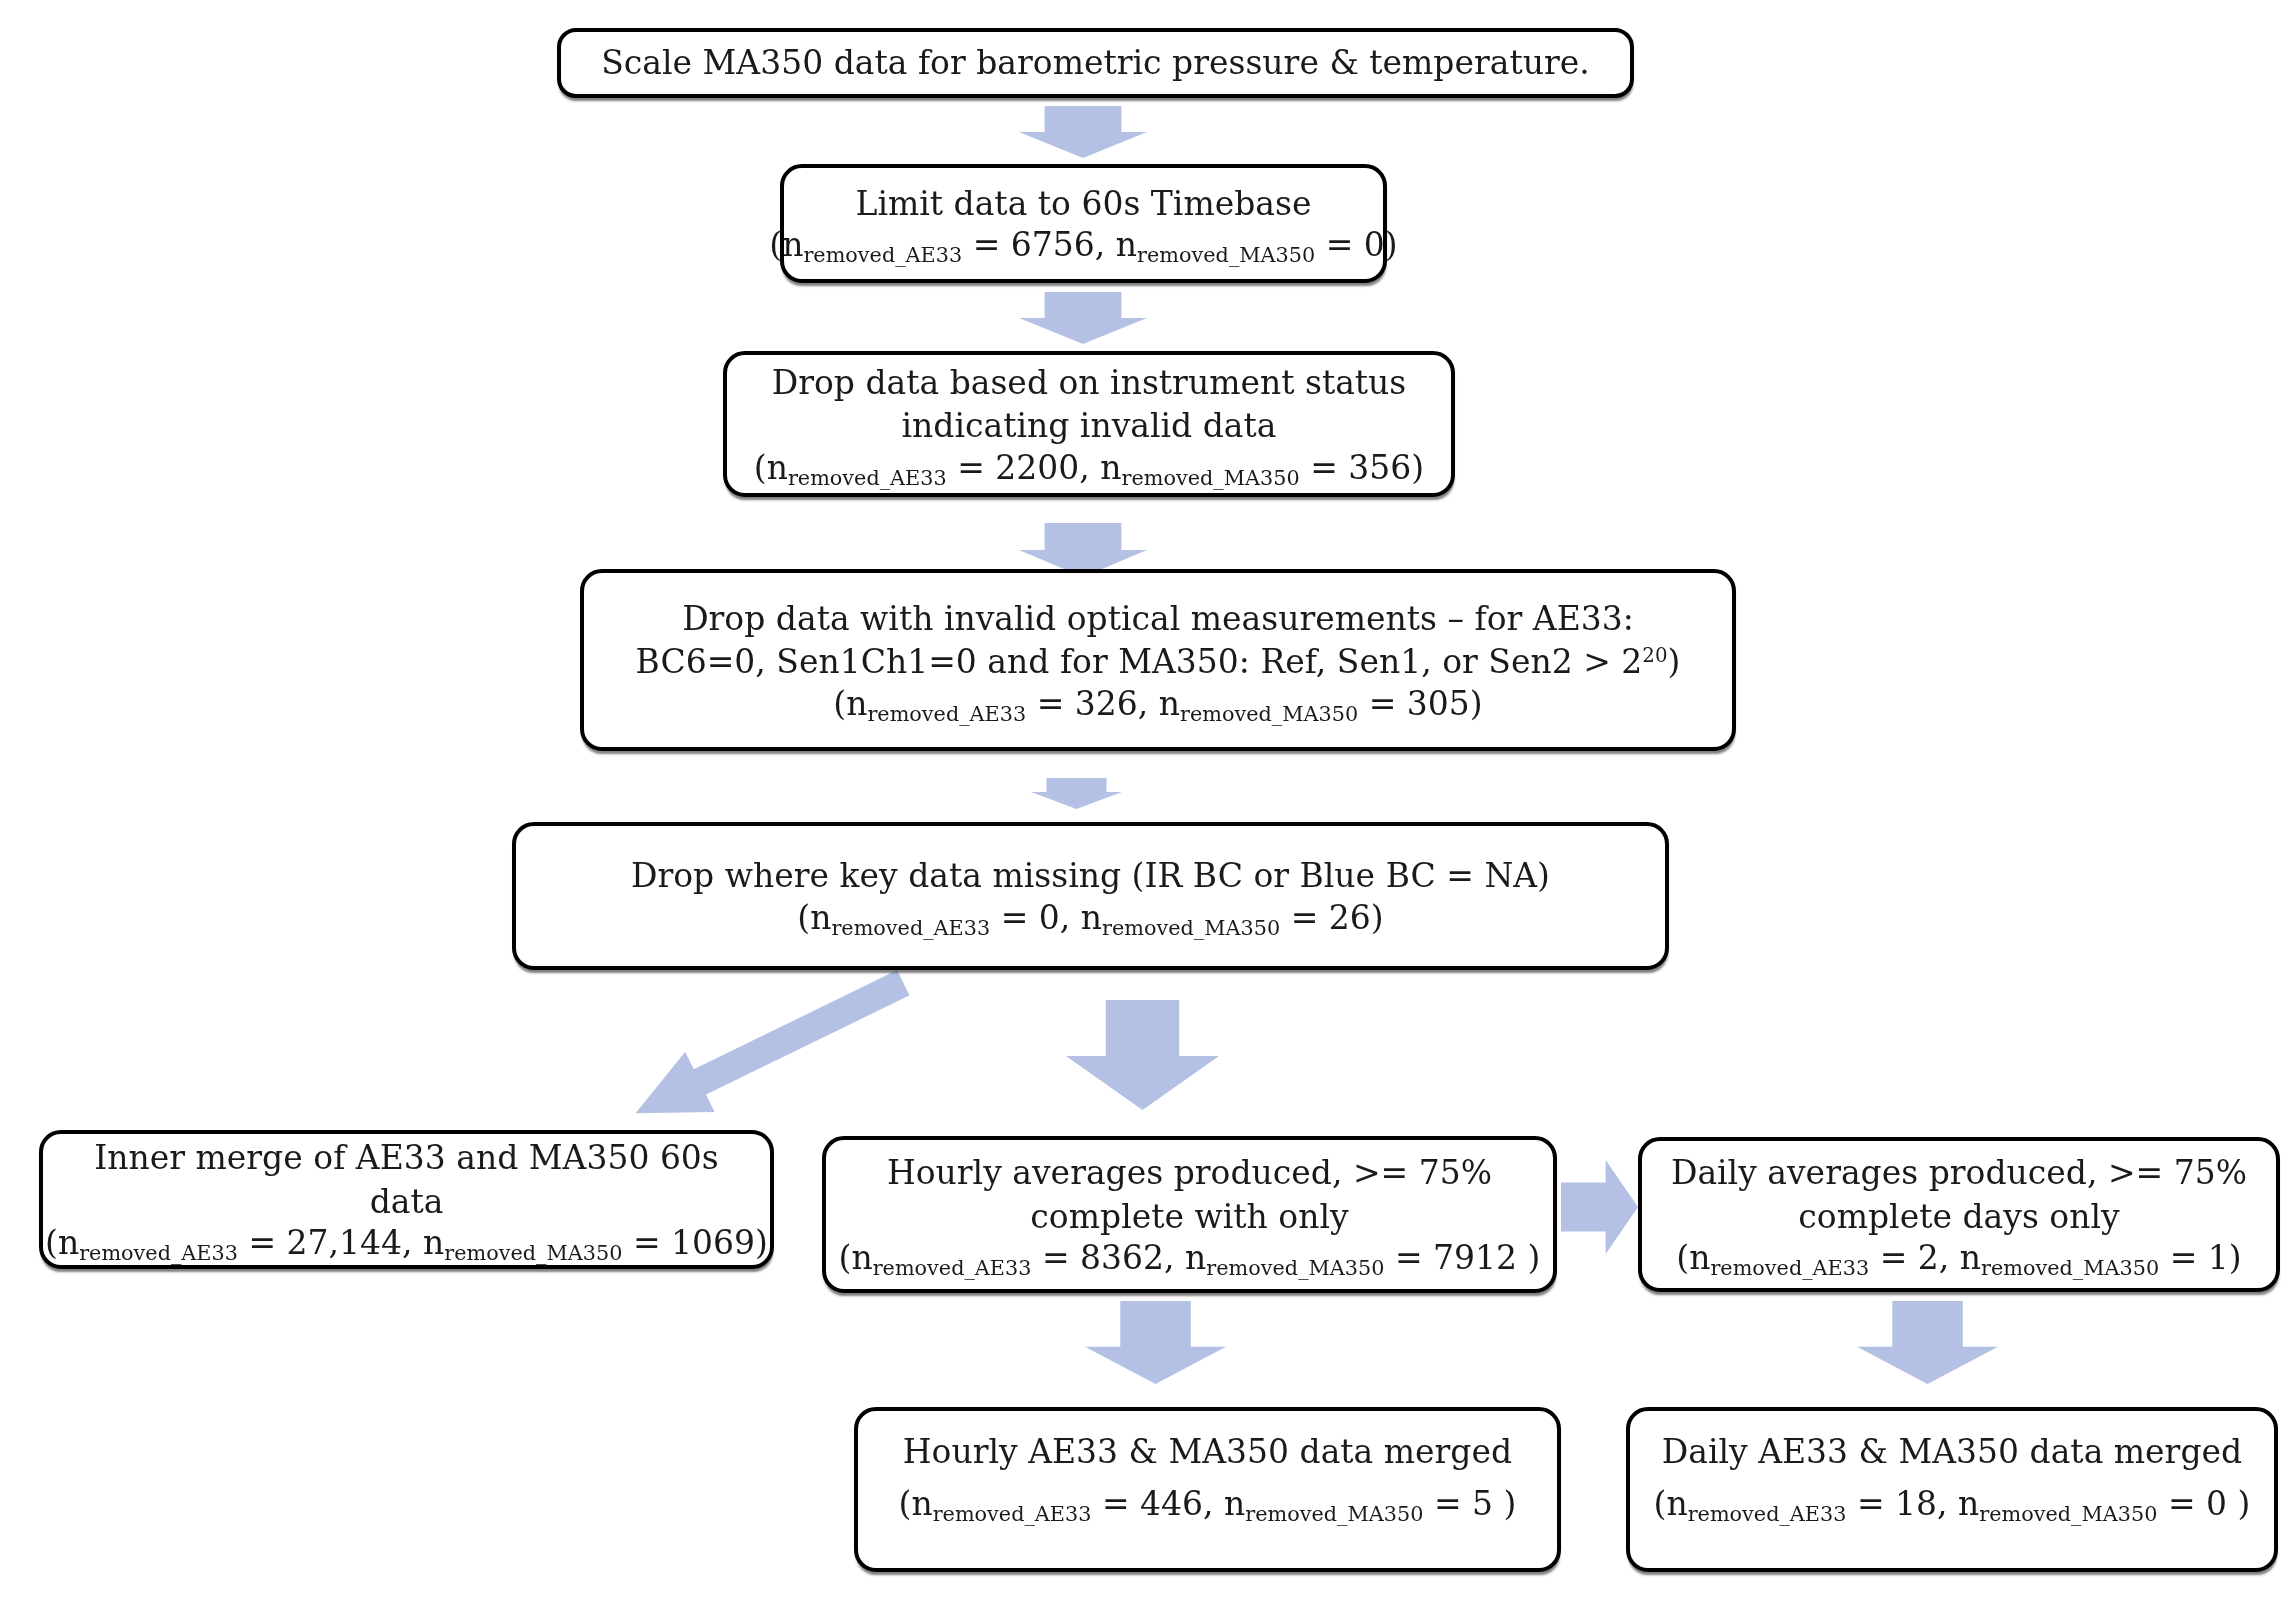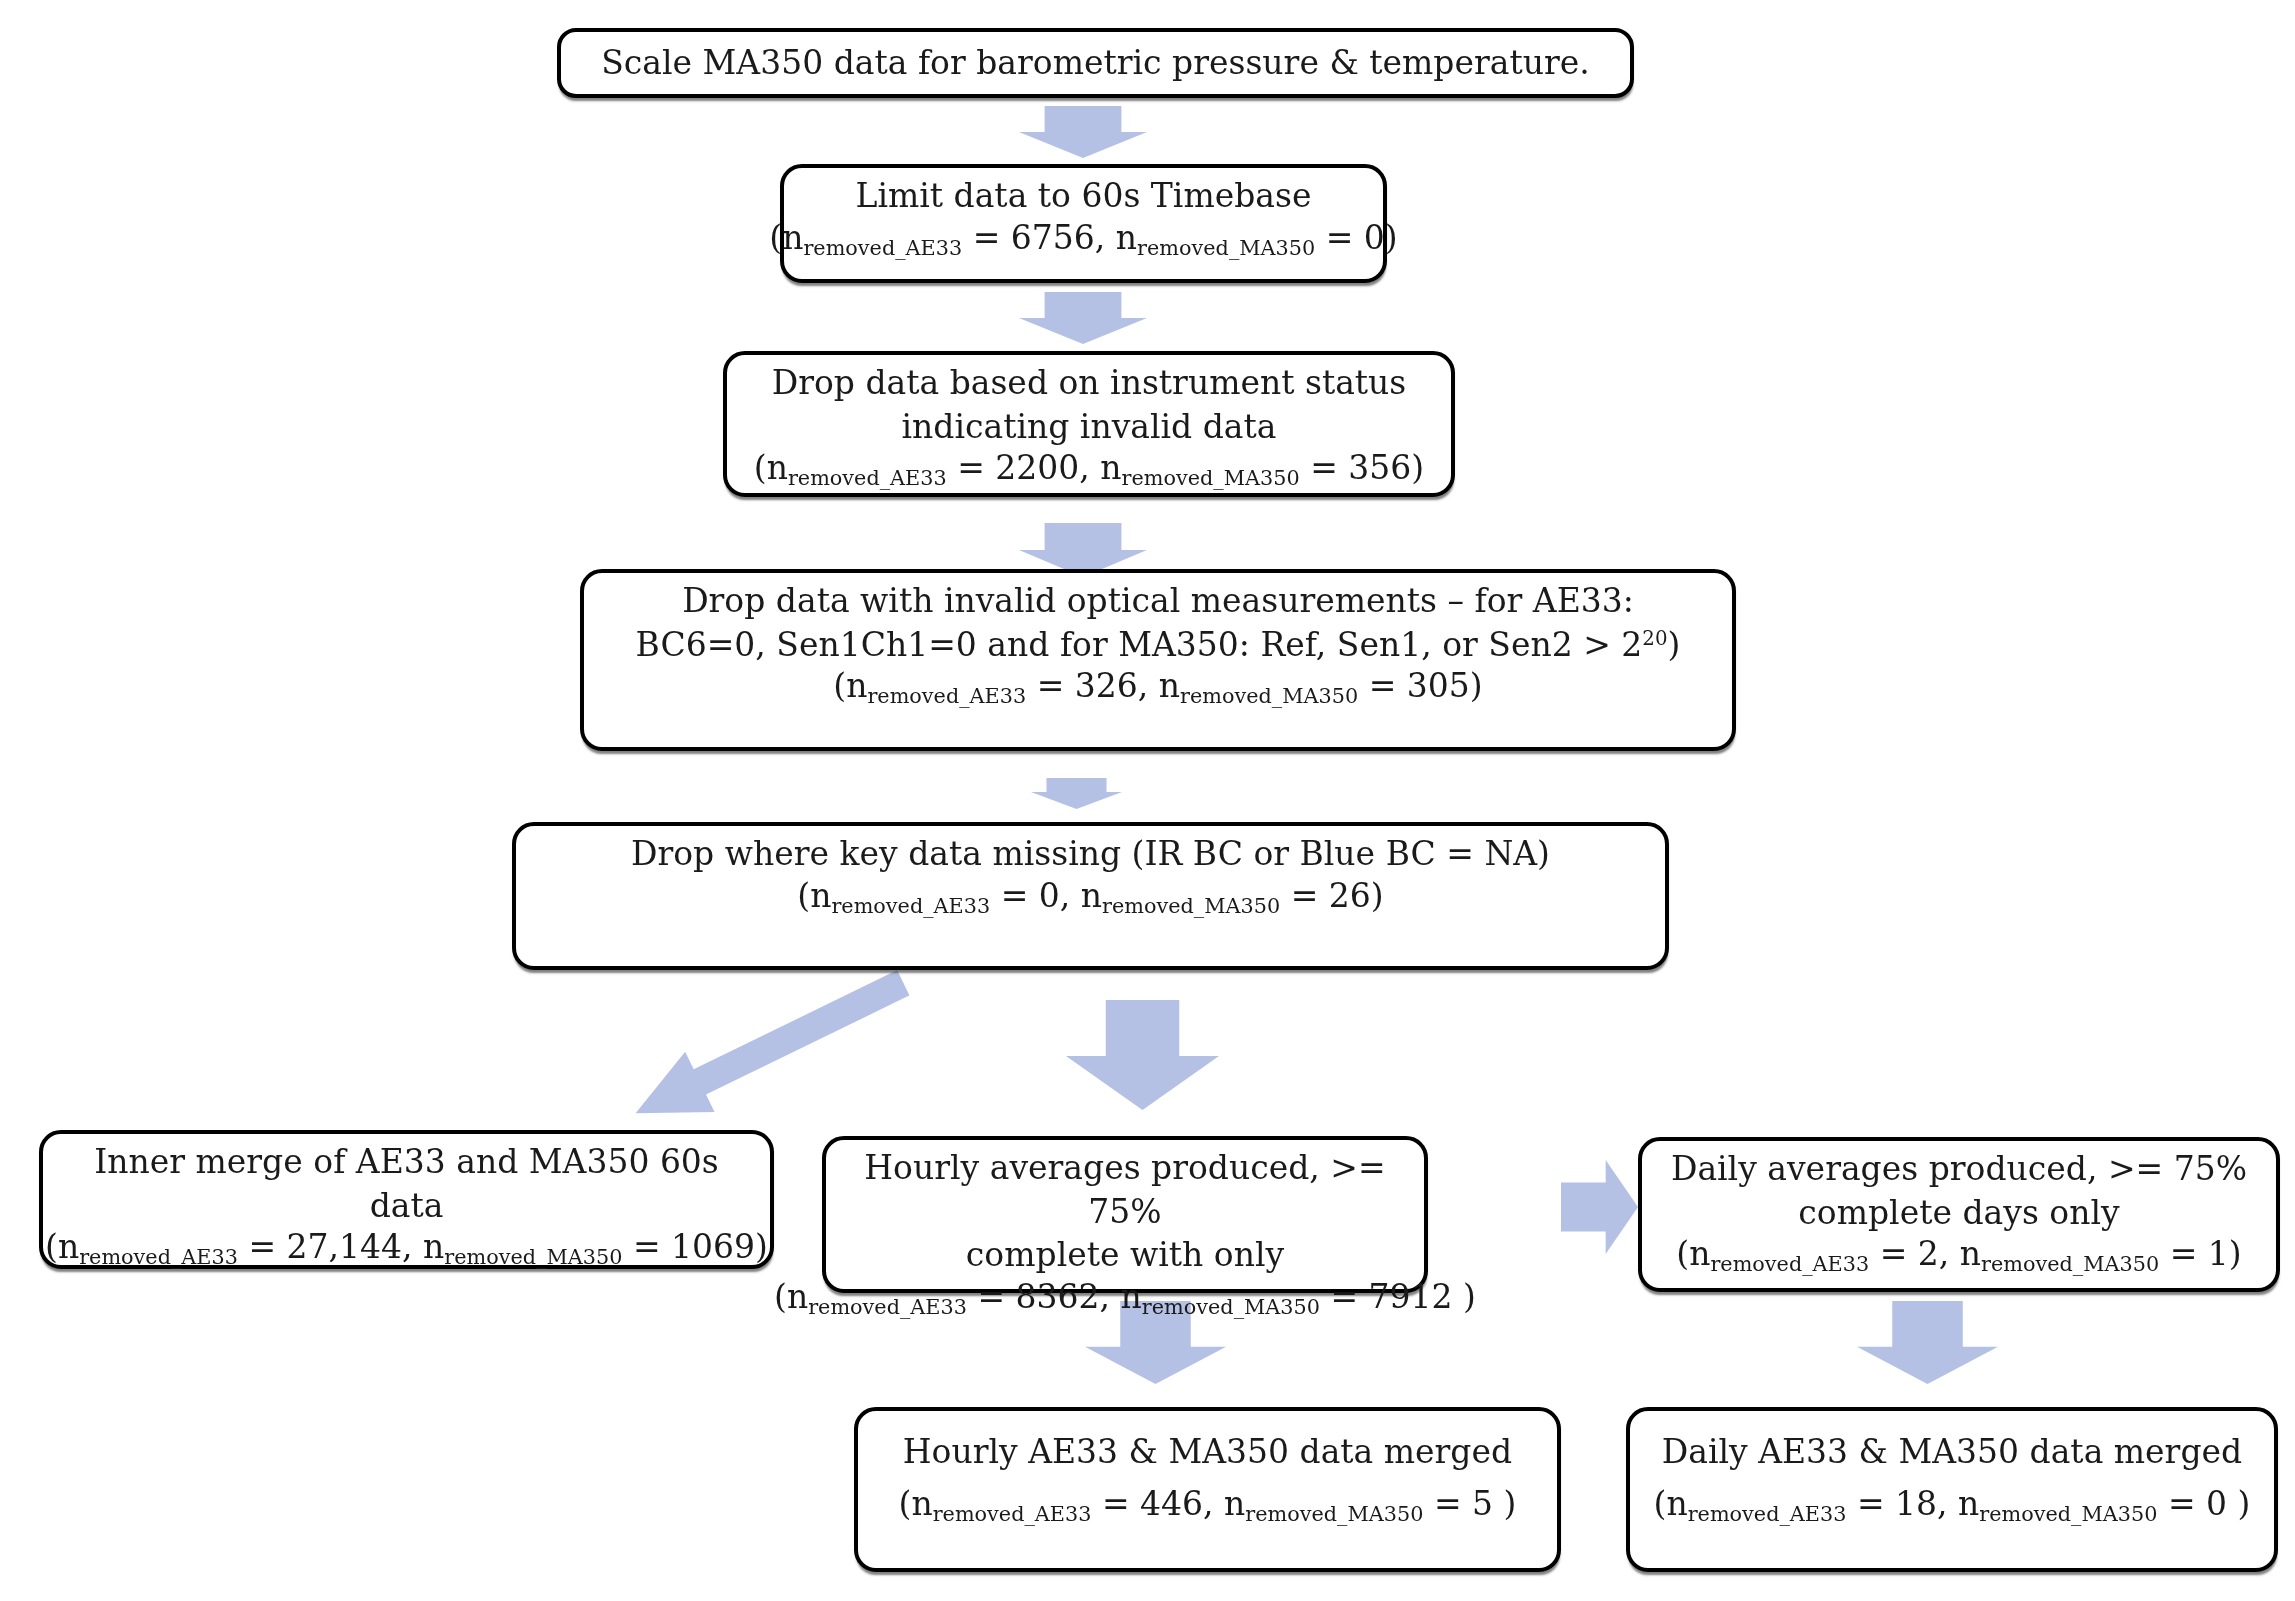--- a/index.html
+++ b/index.html
@@ -20,21 +20,21 @@
   .node{
     position:absolute;
     box-sizing:border-box;
     background:var(--box-bg);
     border:4.5px solid var(--box-border);
     border-radius:22px;
     box-shadow:0.7px 4.5px 2.2px -2.2px rgba(60,60,60,.65);
     display:flex;
     flex-direction:column;
     align-items:center;
-    justify-content:flex-start;
+    justify-content:center;
     text-align:center;
     padding:6px 15px;
     font-size:33px;
     z-index:2;
   }
   .node.sharp{border-radius:19px;justify-content:center;}
   .node.top-align{justify-content:flex-start;padding-top:19.4px;gap:10.4px;}
   .title{line-height:1.32;}
   .stats{white-space:nowrap;line-height:1.2;}
   sub{font-size:0.63em;vertical-align:-0.28em;line-height:0;}
@@ -110,21 +110,21 @@
     <svg viewBox="0 0 100 100" preserveAspectRatio="none">
         <polygon fill="currentColor" points="26,0 74,0 74,51 100,51 50,100 0,51 26,51"></polygon>
       </svg>
   </div>
 
   <div class="node" style="left:39px;top:1130px;width:735px;height:139px;">
     <div class="title"><span>Inner merge of AE33 and MA350 60s data</span></div>
     <div class="stats"><span>(n</span><sub>removed_AE33</sub><span> = 27,144, n</span><sub>removed_MA350</sub><span> = 1069)</span></div>
   </div>
 
-  <div class="node" style="left:822px;top:1136px;width:606px;height:157px;">
+  <div class="node" style="left:822px;top:1136px;width:735px;height:157px;">
     <div class="title"><span>Hourly averages produced, &gt;= 75%</span><br><span>complete with only</span></div>
     <div class="stats"><span>(n</span><sub>removed_AE33</sub><span> = 8362, n</span><sub>removed_MA350</sub><span> = 7912 )</span></div>
   </div>
 
   <div class="arrow" style="left:1561px;top:1160px;width:77px;height:94px;">
     <svg viewBox="0 0 100 100" preserveAspectRatio="none">
         <polygon fill="currentColor" points="0,24 58,24 58,0 100,50 58,100 58,76 0,76"></polygon>
       </svg>
   </div>
 

